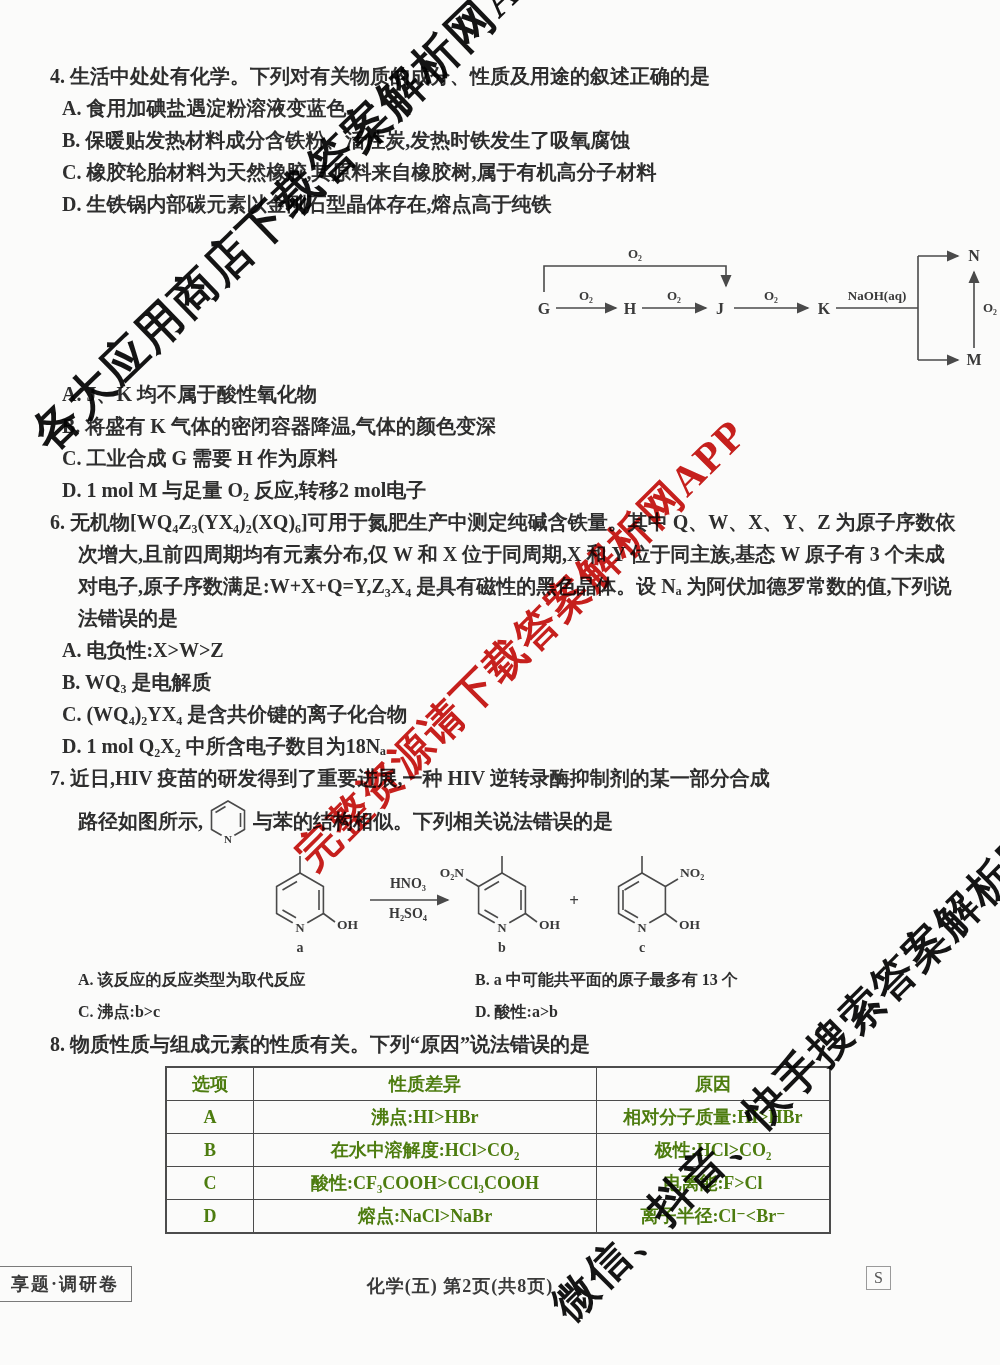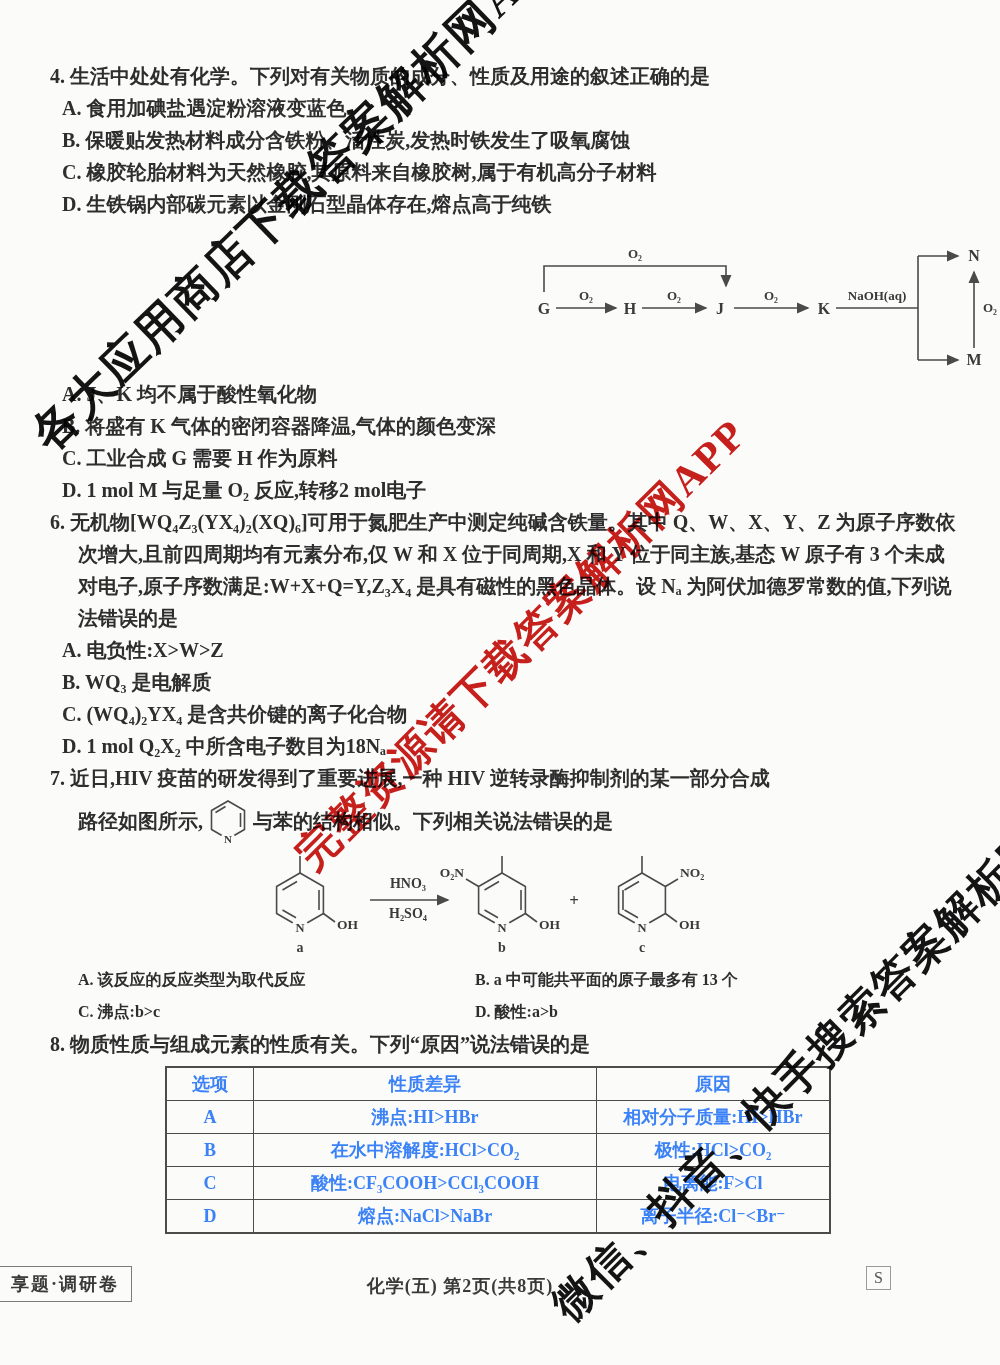--- a/index.html
+++ b/index.html
@@ -33,21 +33,21 @@
   .scheme7{margin:0 0 0 240px;}
   svg text{font-family:"Liberation Serif","DejaVu Serif",serif;fill:#3a3a3a;}
   svg .ln{stroke:#4a4a4a;stroke-width:1.6;fill:none;}
   svg .node{font-size:16px;font-weight:600;}
   svg .lbl{font-size:13px;font-weight:600;}
   table.q8{
     border-collapse:collapse;margin:6px 0 0 165px;
   }
   table.q8 th,table.q8 td{
     border:1.4px solid #4c4c4c;
-    font-size:18px;font-weight:600;color:#3b82f6;
+    font-size:18px;font-weight:600;color:#4d7c0f;
     text-align:center;padding:4px 10px;
   }
   table.q8{border:2.2px solid #4c4c4c;}
   table.q8 th{font-weight:700;}
   .col-opt{width:66px;}
   .col-diff{width:322px;}
   .col-reason{width:212px;}
   .footer-left{
     position:absolute;left:-8px;top:1266px;
     border:1.8px solid #7a7a7a;background:#fbfbfa;

